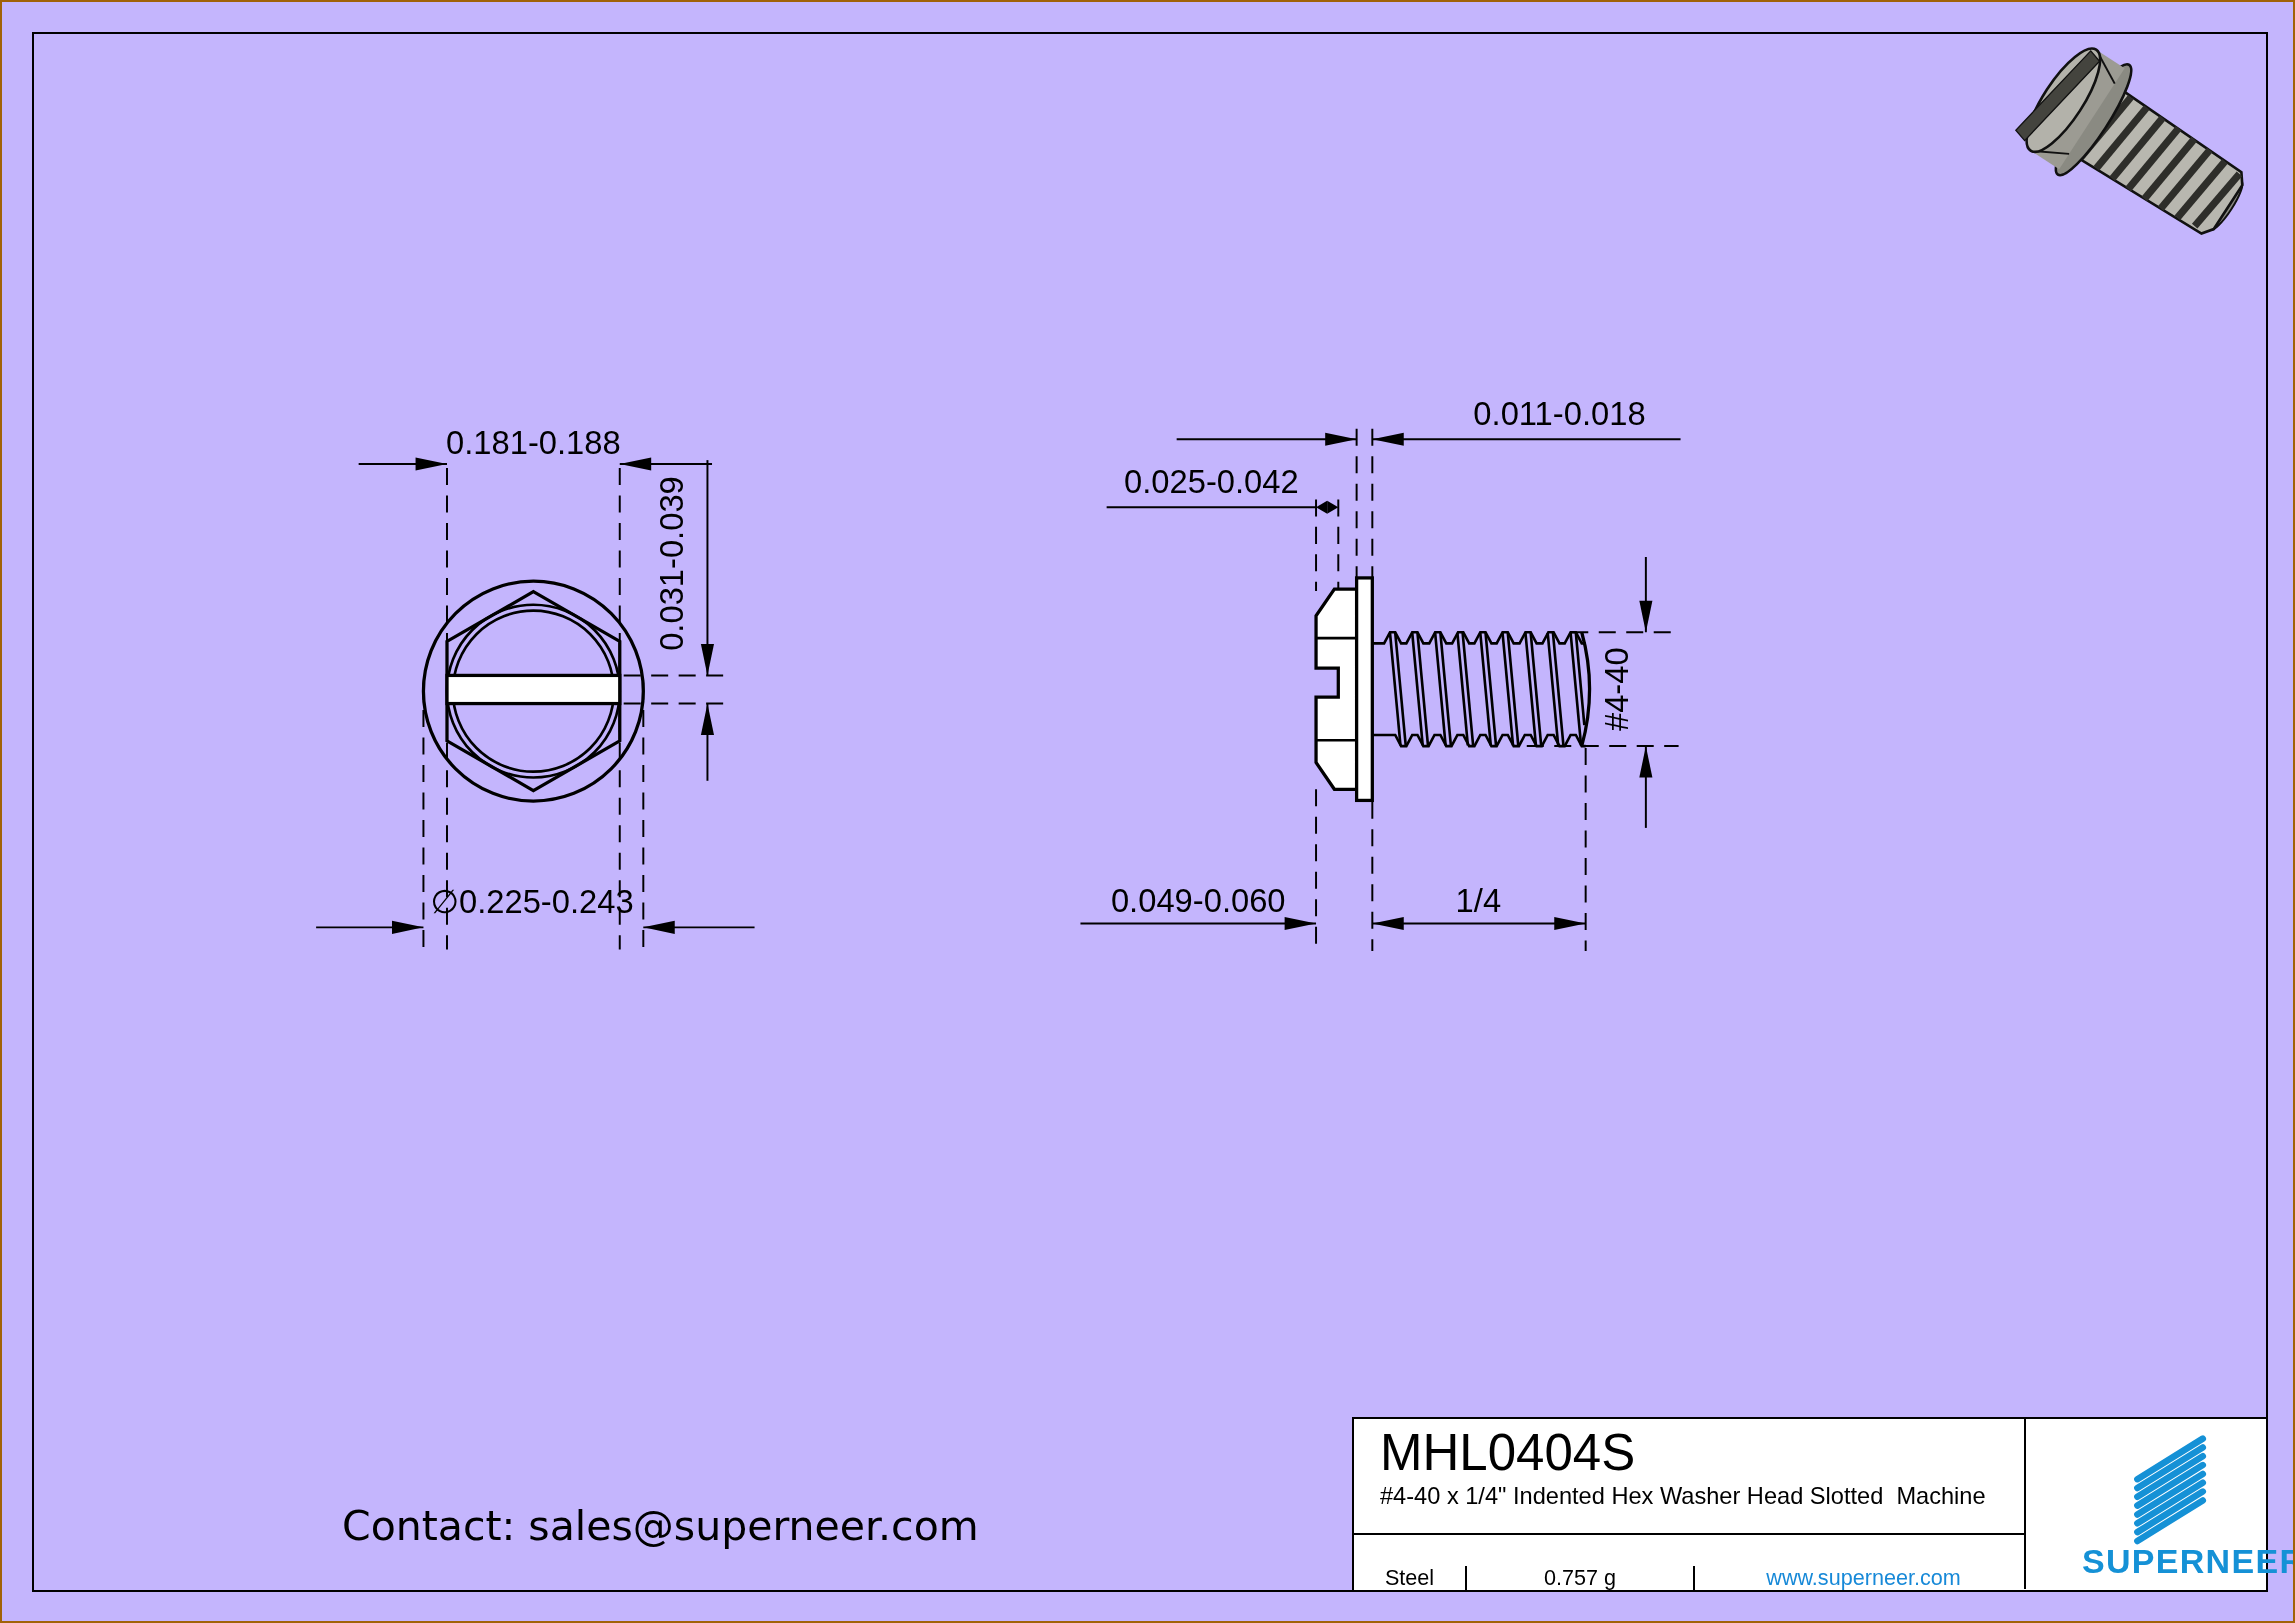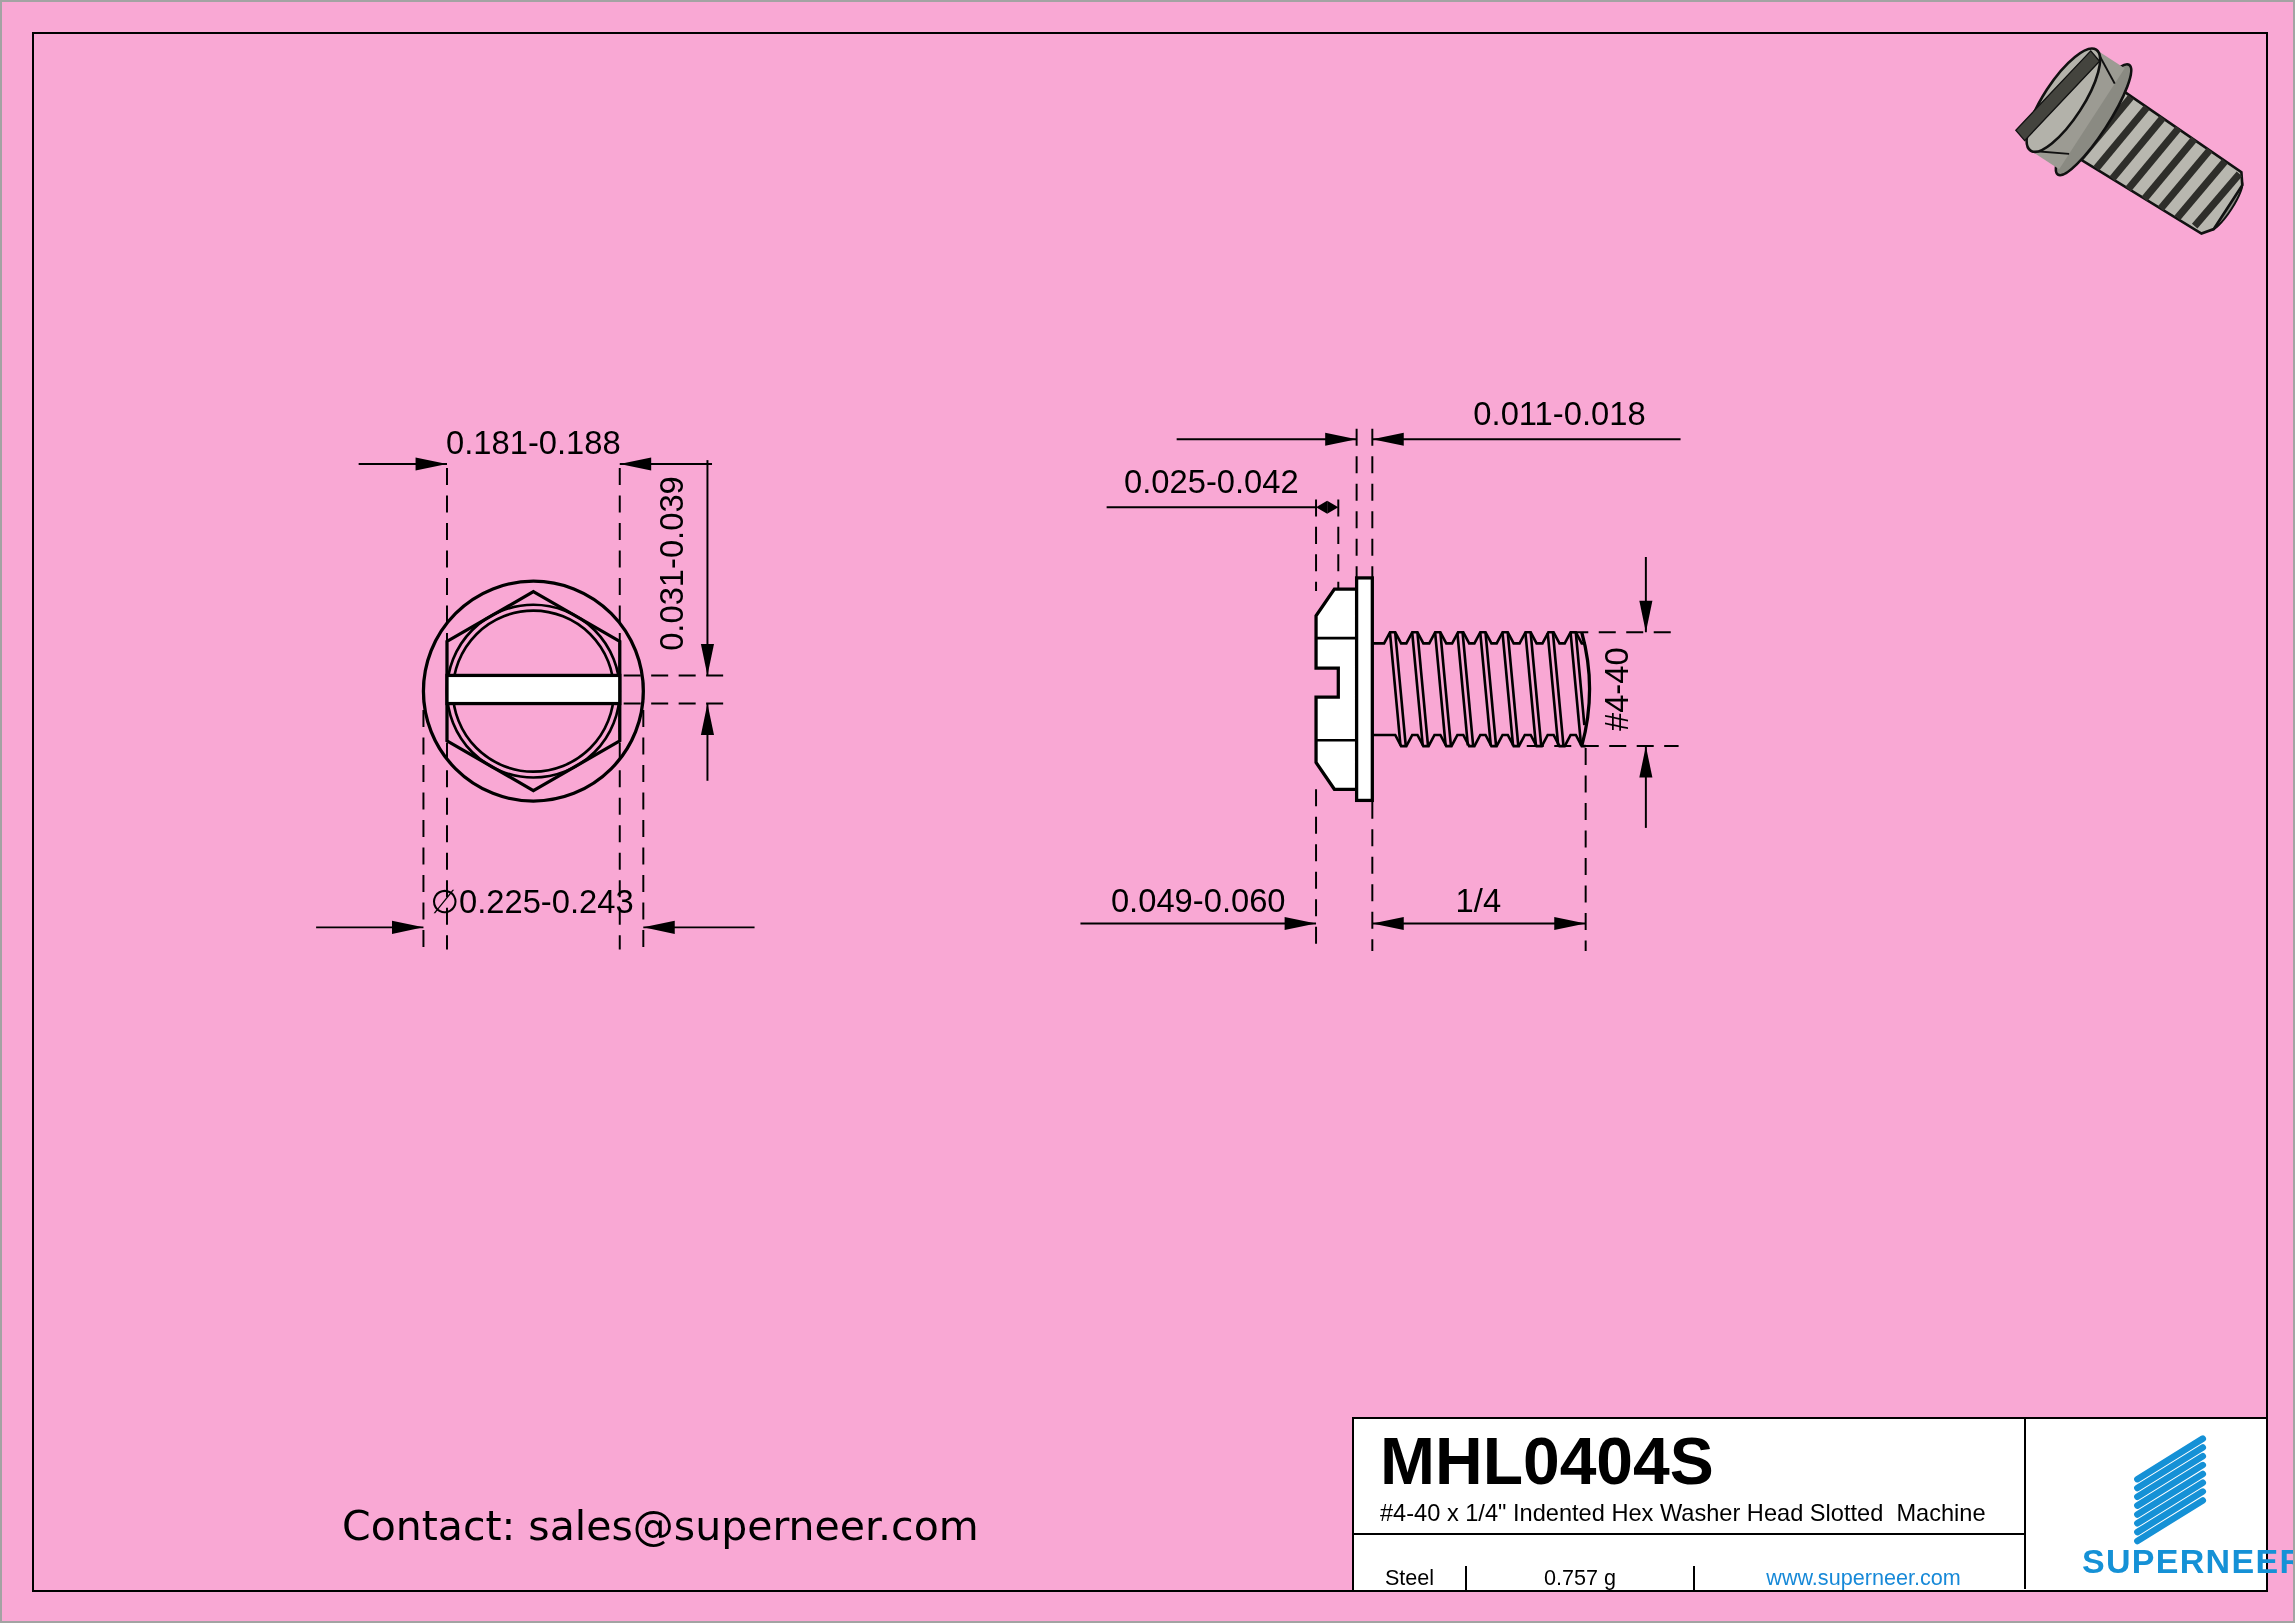--- a/index.html
+++ b/index.html
@@ -1,37 +1,37 @@
 <!DOCTYPE html>
 <html style="font-size:10.5px"><head>
 <meta charset="utf-8">
 <style>
   html,body { margin:0; padding:0; background:#ffffff; }
   .sheet {
-    position:relative; width:2295px; height:1623px; background:#f9a8d4;
-    border:2px solid #a3a3a3; box-sizing:border-box; overflow:hidden;
+    position:relative; width:2295px; height:1623px; background:#c4b5fd;
+    border:2px solid #a16207; box-sizing:border-box; overflow:hidden;
     font-family:"Liberation Sans", sans-serif; color:#000;
   }
   .inner-frame {
     position:absolute; left:30px; top:30px; width:2236px; height:1560px;
     border:2.6px solid #000; box-sizing:border-box;
   }
   svg.drawing { position:absolute; left:0; top:0; }
   .dim { font-family:"Liberation Sans", sans-serif; font-size:50px; fill:#000; }
   .contact {
     position:absolute; left:340px; top:1500px; width:655px;
     font-family:"DejaVu Sans", sans-serif; font-size:41px; white-space:pre;
   }
   .titleblock {
     position:absolute; left:1350px; top:1415px; width:916px; height:175px;
     border:2.6px solid #000; box-sizing:border-box; background:#fff;
   }
   .tb-left { position:absolute; left:0; top:0; width:670px; height:170px; border-right:2.6px solid #000; }
   .tb-desc { position:absolute; left:0; top:0; width:670px; height:114px; border-bottom:2.6px solid #000; box-sizing:content-box; }
-  .part-number { margin:3.9px 0 0 26px; font-size:66px; font-weight:bold; letter-spacing:0px; white-space:pre; }
+  .part-number { margin:3.9px 0 0 26px; font-size:51px; font-weight:normal; letter-spacing:0px; white-space:pre; }
   .desc-line { margin-left:26px; font-size:23.6px; line-height:29.5px; white-space:pre; }
   .tb-row { position:absolute; left:0; width:670px; display:flex; }
   .row1 { top:117px; height:27.5px; border-bottom:2.6px solid #000; }
   .row2 { top:147px; height:23.6px; }
   .tb-cell {
     display:flex; align-items:center; justify-content:center;
     font-size:21.6px; box-sizing:border-box; white-space:pre;
   }
   .br { border-right:2.6px solid #000; }
   .c-mat-l { width:113px; }

